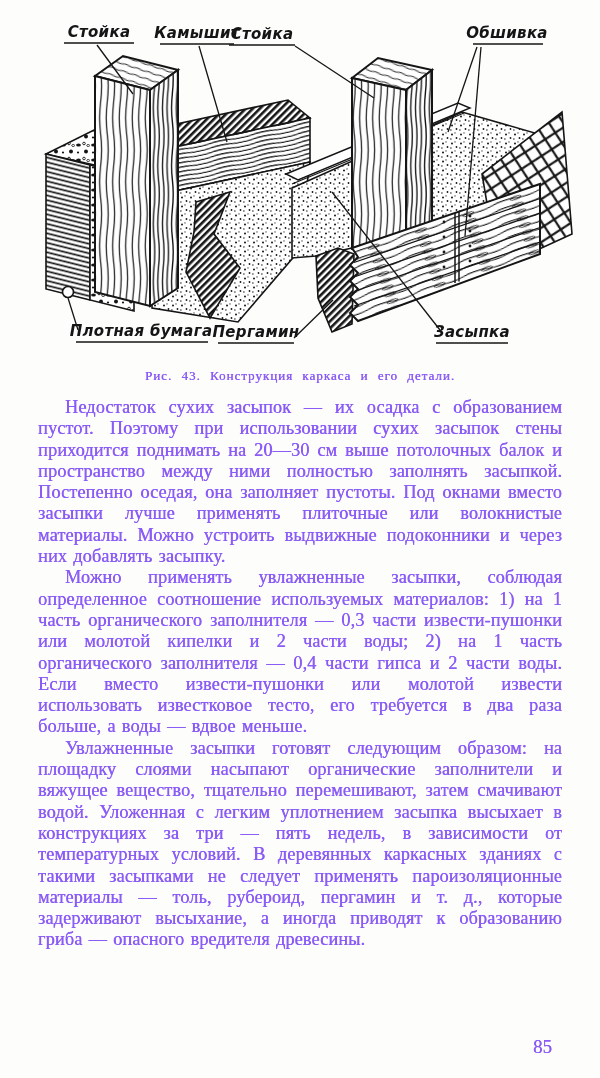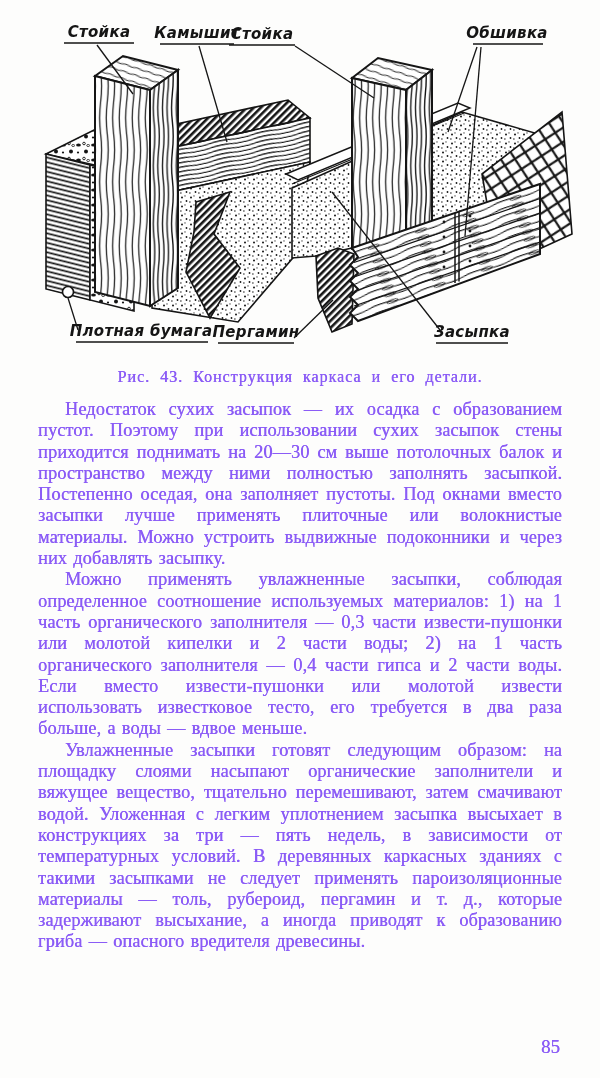--- a/index.html
+++ b/index.html
@@ -2,27 +2,27 @@
 <html><head>
 <meta charset="utf-8">
 <style>
   html,body{margin:0;padding:0;background:#e8e8e8;}
   .page{position:relative;width:600px;height:1078px;background:#fdfdfc;overflow:hidden;
         font-family:"Liberation Serif", serif;color:#8b5cf6;}
   .figure-wrap{padding-top:6px;}
   svg.figure{display:block;margin:0 auto;}
   .fig-label{font-family:"DejaVu Sans", sans-serif;font-style:italic;font-weight:bold;
              font-size:15px;fill:#151515;letter-spacing:0.3px;}
-  .caption{text-align:center;margin-top:14px;font-size:16px;letter-spacing:1px;
+  .caption{text-align:center;margin-top:14px;font-size:13px;letter-spacing:1px;
            word-spacing:5px;text-shadow:0.35px 0 0 currentColor;}
   .bodytext{margin:13px 38px 0 38px;font-size:18.2px;line-height:21.3px;
             text-align:justify;letter-spacing:0.15px;word-spacing:1.5px;
             text-shadow:0.35px 0 0 currentColor;}
   .bodytext p{margin:0;text-indent:27px;}
-  .pagenum{position:absolute;right:40px;top:1036px;font-size:19px;
+  .pagenum{position:absolute;right:48px;top:1036px;font-size:19px;
            text-shadow:0.35px 0 0 currentColor;}
 </style>
 </head>
 <body>
 
 <div class="page">
 
   <div class="figure-wrap">
   <svg class="figure" width="600" height="348" viewBox="0 0 600 348">
     <defs>

